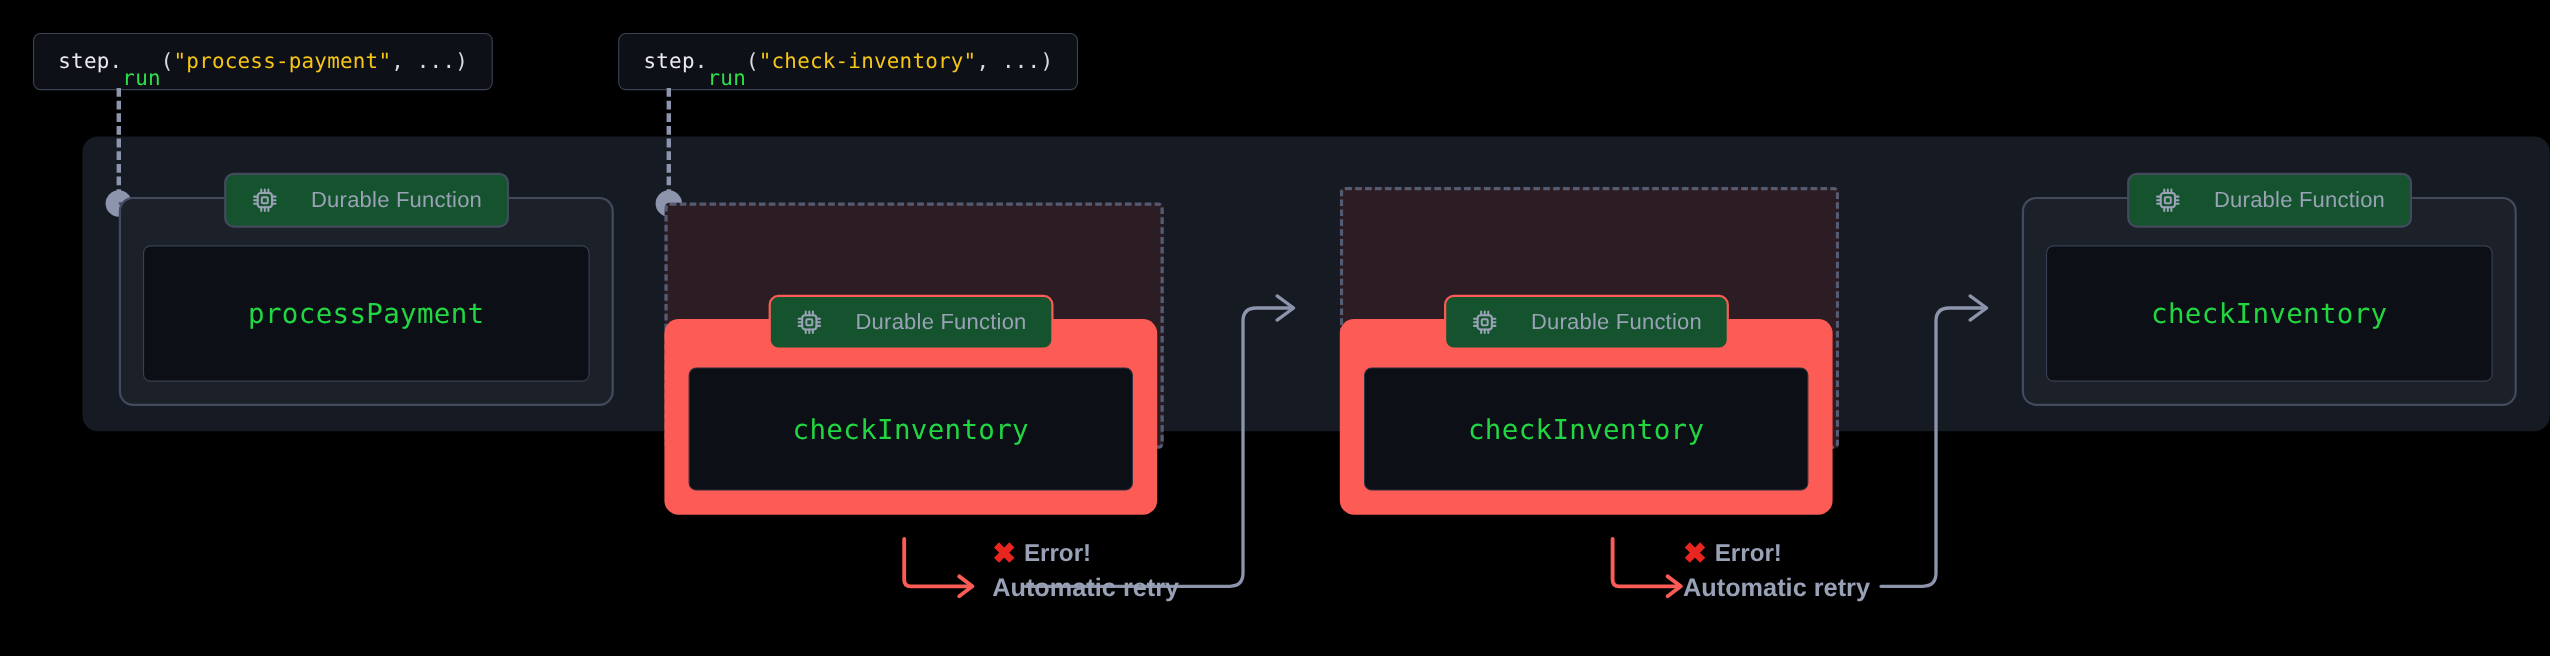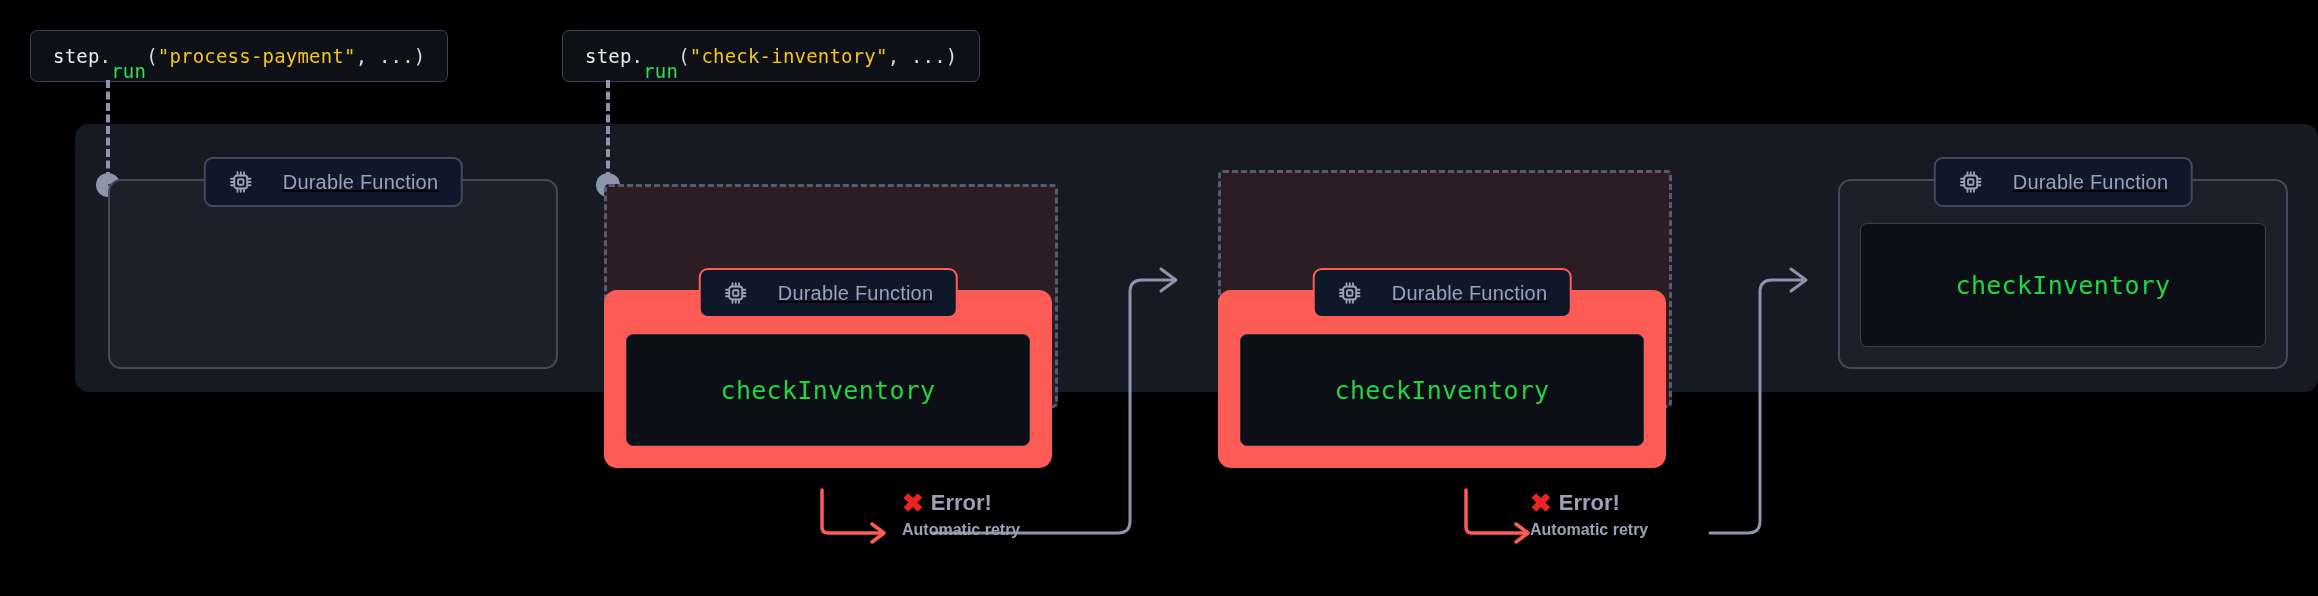--- a/index.html
+++ b/index.html
@@ -43,21 +43,21 @@
     position:absolute;left:22px;right:22px;top:66px;bottom:22px;
     background:#0c0f15;border:1.5px solid #3a4154;border-radius:7px;
     display:flex;align-items:center;justify-content:center;
     font-family:"DejaVu Sans Mono","Liberation Mono",monospace;
     font-size:25px;color:#22d642;letter-spacing:.3px;
   }
   .badge{
     position:absolute;top:0;left:50%;transform:translateX(-50%);
     height:46px;display:flex;align-items:center;gap:29px;
     padding:0 22px;border:2.2px solid #434a5e;border-radius:9px;
-    background:#0f172a;z-index:3;white-space:nowrap;text-decoration:underline;
+    background:#14532d;z-index:3;white-space:nowrap;
   }
   .badge .blabel{color:#9aa2b6;font-size:20px;letter-spacing:.2px;}
   .badge svg{display:block;}
 
   
   .node-ok .frame{background:#1b2029;}
 
   
   .dashbox{
     position:absolute;border:3px dashed #555c72;border-radius:5px;
@@ -68,21 +68,21 @@
     background:#fc5c55;border-radius:13px;
   }
   .node-fail .codebox{
     border-color:#2b3140;
   }
 
   
   .errgrp{position:absolute;}
   .errline1{display:flex;align-items:center;gap:7px;
     font-size:22px;font-weight:bold;color:#98a1b5;white-space:nowrap;}
-  .errline2{font-size:16px;font-weight:bold;color:#98a1b5;
+  .errline2{font-size:23px;font-weight:bold;color:#98a1b5;
     white-space:nowrap;margin-top:5px;}
   .xmark{color:#e8251f;font-size:26px;font-weight:bold;line-height:1;}
 
   svg.wire{position:absolute;left:0;top:0;width:2318px;height:596px;
            overflow:visible;pointer-events:none;}
 </style>
 </head>
 <body>
 
 <div class="stage">
@@ -135,20 +135,21 @@
       <span>
         <svg width="26" height="26" viewBox="0 0 24 24" fill="none" stroke="#9aa2b6" stroke-width="1.7" stroke-linecap="round">
           <rect x="6" y="6" width="12" height="12" rx="2.5"></rect>
           <rect x="9.5" y="9.5" width="5" height="5" rx="1"></rect>
           <path d="M9 3v3M12 3v3M15 3v3M9 18v3M12 18v3M15 18v3
                    M3 9h3M3 12h3M3 15h3M18 9h3M18 12h3M18 15h3"></path>
         </svg>
       </span>
       <span class="blabel">Durable Function</span>
     </div>
+    <div class="codebox">processPayment</div>
   </div>
 
   <div class="dashbox" style="left:604px;top:184px;width:448px;height:218px;"></div>
   <div class="node node-fail" style="left:604px;top:268px;width:448px;height:200px;">
     <div class="fill"></div>
     <div class="badge" style="border-color:#fc5c55;">
       <span>
         <svg width="26" height="26" viewBox="0 0 24 24" fill="none" stroke="#9aa2b6" stroke-width="1.7" stroke-linecap="round">
           <rect x="6" y="6" width="12" height="12" rx="2.5"></rect>
           <rect x="9.5" y="9.5" width="5" height="5" rx="1"></rect>

